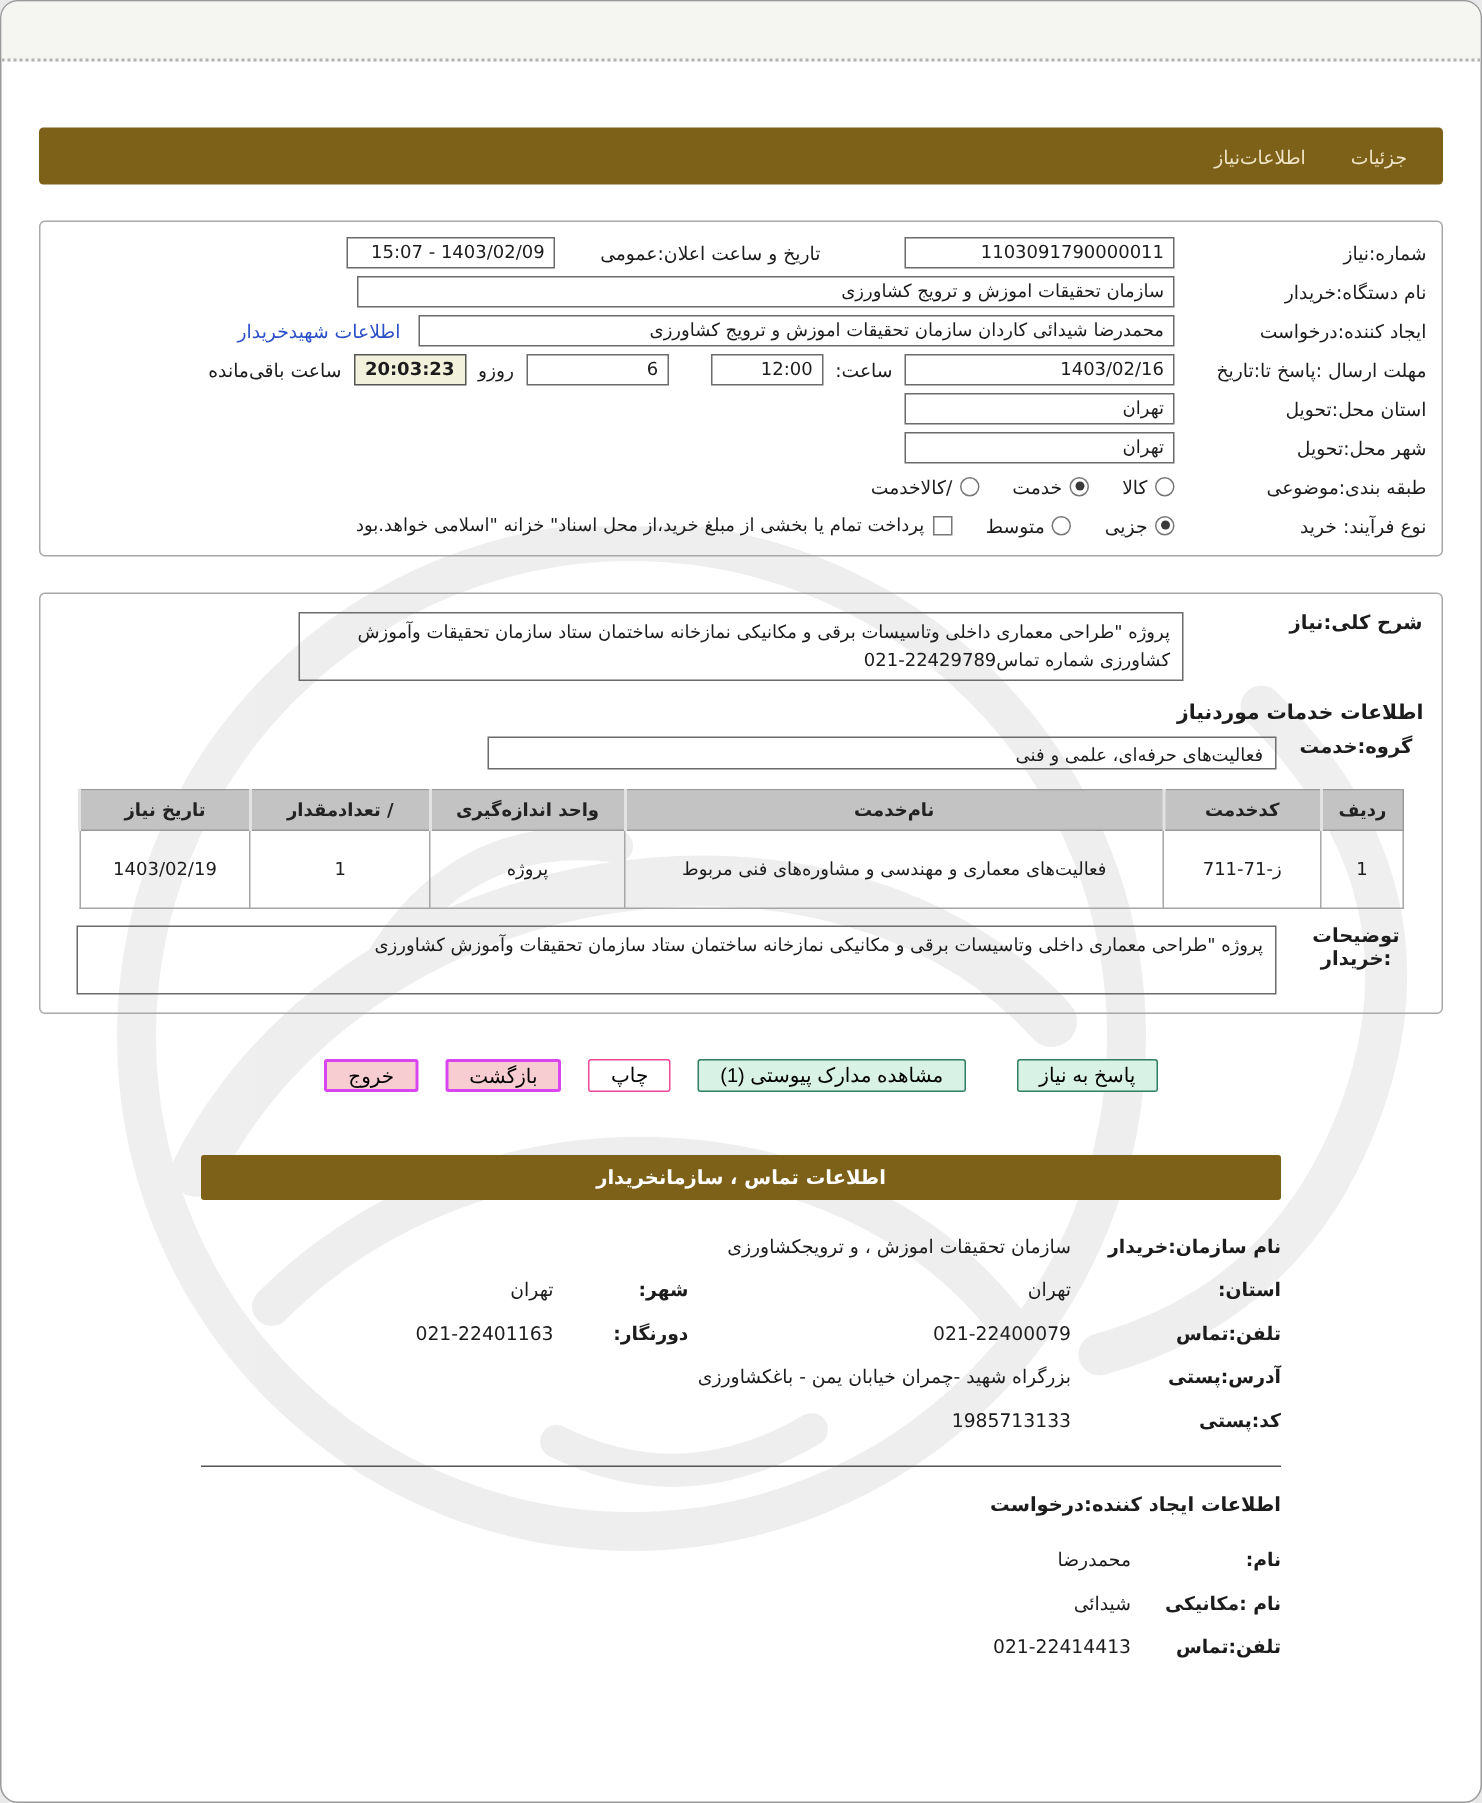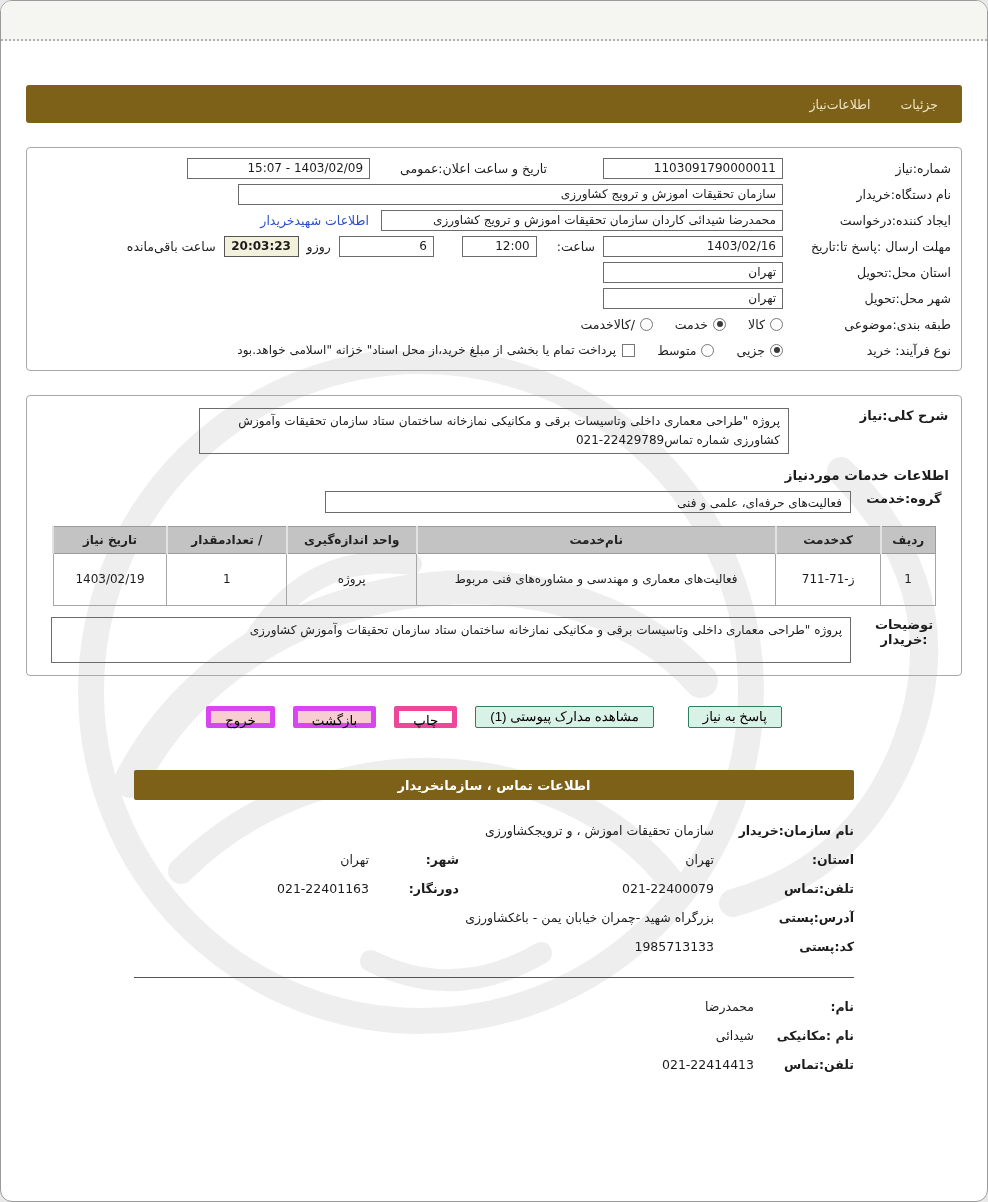--- a/index.html
+++ b/index.html
@@ -44,24 +44,24 @@
     padding:7px 4px; background:transparent;
   }
 
   .frow{ display:flex; align-items:center; min-height:26px; padding:0 6px; font-size:12.5px; }
   .flabel{ width:168px; padding-left:8px; text-align:right; flex:none; }
   .ibox{
     border:1px solid #6b6b6b; height:21px; line-height:19px;
     padding:0 6px; font-size:12px; background:#fff;
     flex:none; overflow:hidden; white-space:nowrap; text-align:right;
   }
-  .w180{width:180px} .w175{width:183px} .w545{width:545px} .w470{width:402px}
+  .w180{width:180px} .w175{width:139px} .w545{width:545px} .w470{width:504px}
   .w95{width:95px} .w75{width:75px}
   .midlabel{ margin-right:56px; }
-  .mr30{margin-right:30px} .mr28{margin-right:28px} .mr8{margin-right:8px} .mr4{margin-right:20px}
+  .mr30{margin-right:30px} .mr28{margin-right:28px} .mr8{margin-right:8px} .mr4{margin-right:8px}
   .link{ color:#2b50c8; margin-right:12px; cursor:pointer; }
   .countdown{
     background:#f2f2dc; border:1px solid #555; text-align:center; font-weight:bold;
   }
   .num{ direction:ltr; unicode-bidi:isolate; }
 
   .opt{ display:flex; align-items:center; margin-left:22px; }
   .radio{
     width:13px; height:13px; border:1px solid #777; border-radius:50%;
     margin-left:5px; background:#fff; position:relative; flex:none; cursor:pointer;
@@ -97,22 +97,22 @@
     background:transparent; line-height:1.45;
   }
 
   
   .btnrow{
     display:flex; justify-content:center; align-items:center;
     margin-top:30px; gap:18px; font-size:12.5px;
   }
   .btn{ height:22px; line-height:20px; padding:0 14px; border-radius:2px; cursor:pointer; white-space:nowrap; }
   .btn.mint{ background:#d9f2e6; border:1px solid #2f7d62; }
-  .btn.white{ background:#fff; border:5px solid #ec4899; }
-  .btn.pink{ background:#f7cdd1; border:5px solid #d946ef; }
+  .btn.white{ background:#fff; border:1px solid #ec4899; }
+  .btn.pink{ background:#f7cdd1; border:2px solid #d946ef; }
   .btn.respond{ margin-left:16px; }
 
   
   .contact-bar{
     margin:42px 133px 0; height:30px; background:#7d6118;
     color:#fff; font-weight:bold; font-size:13px;
     display:flex; align-items:center; justify-content:center;
     padding:0 16px; border-radius:2px;
   }
   .crow{ display:flex; margin:0 133px; padding:7px 0; font-size:12.5px; align-items:flex-start; }
@@ -316,20 +316,21 @@
       <span class="cval" style="width:380px">بزرگراه شهید -چمران خیابان یمن - باغکشاورزی</span>
     </div>
 
     <div class="crow">
       <span class="clabel">کد:پستی</span>
       <span class="cval num">1985713133</span>
     </div>
 
     <hr class="divider">
 
+    <div class="khead">اطلاعات ایجاد کننده:درخواست</div>
 
     <div class="krow firstk">
       <span class="klabel">نام:</span>
       <span class="kval">محمدرضا</span>
     </div>
 
     <div class="krow">
       <span class="klabel">نام :مکانیکی</span>
       <span class="kval">شیدائی</span>
     </div>

